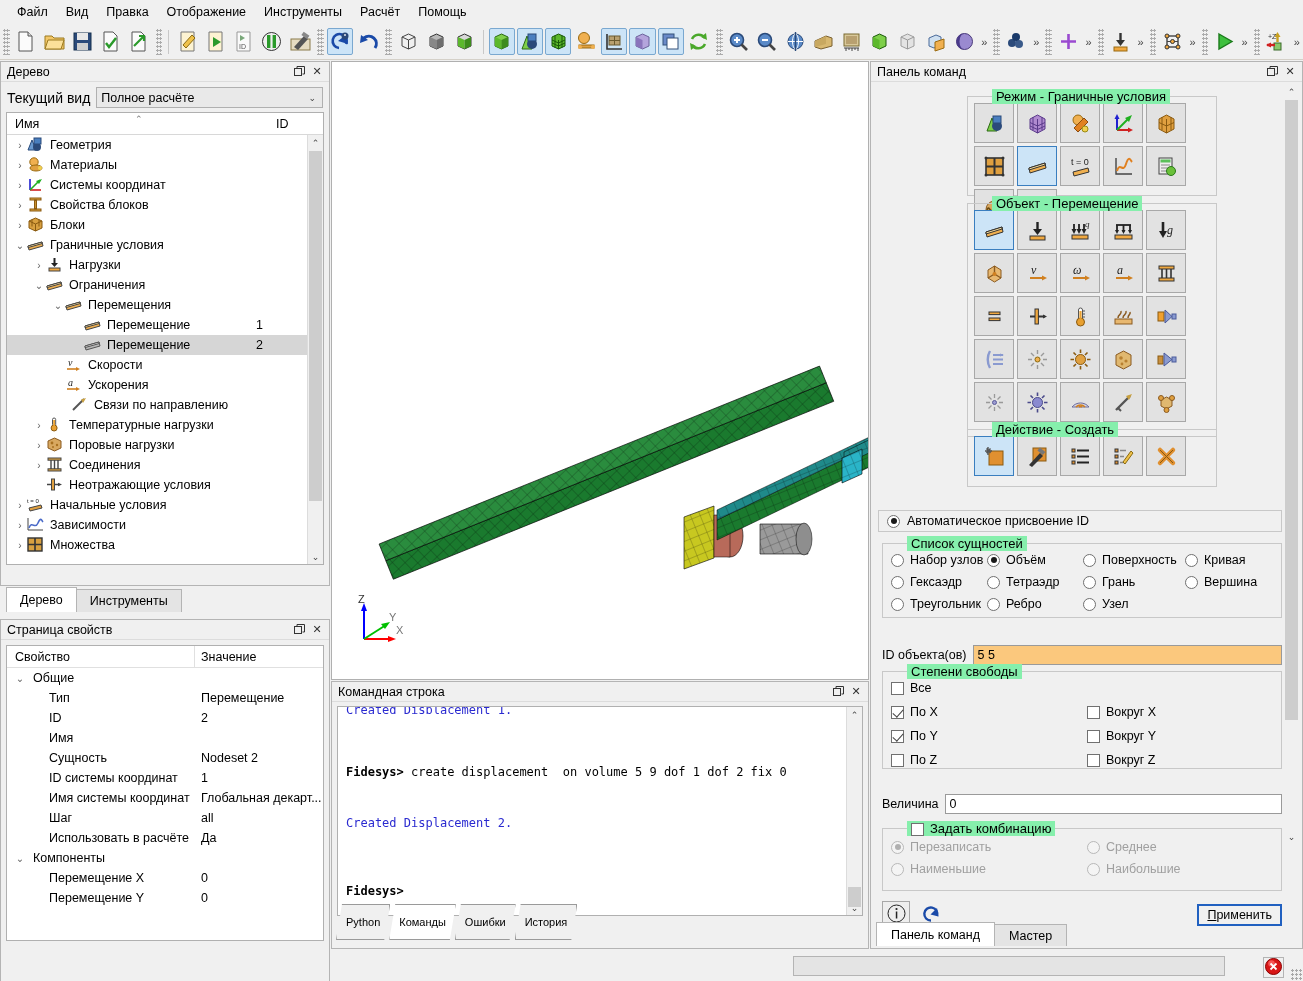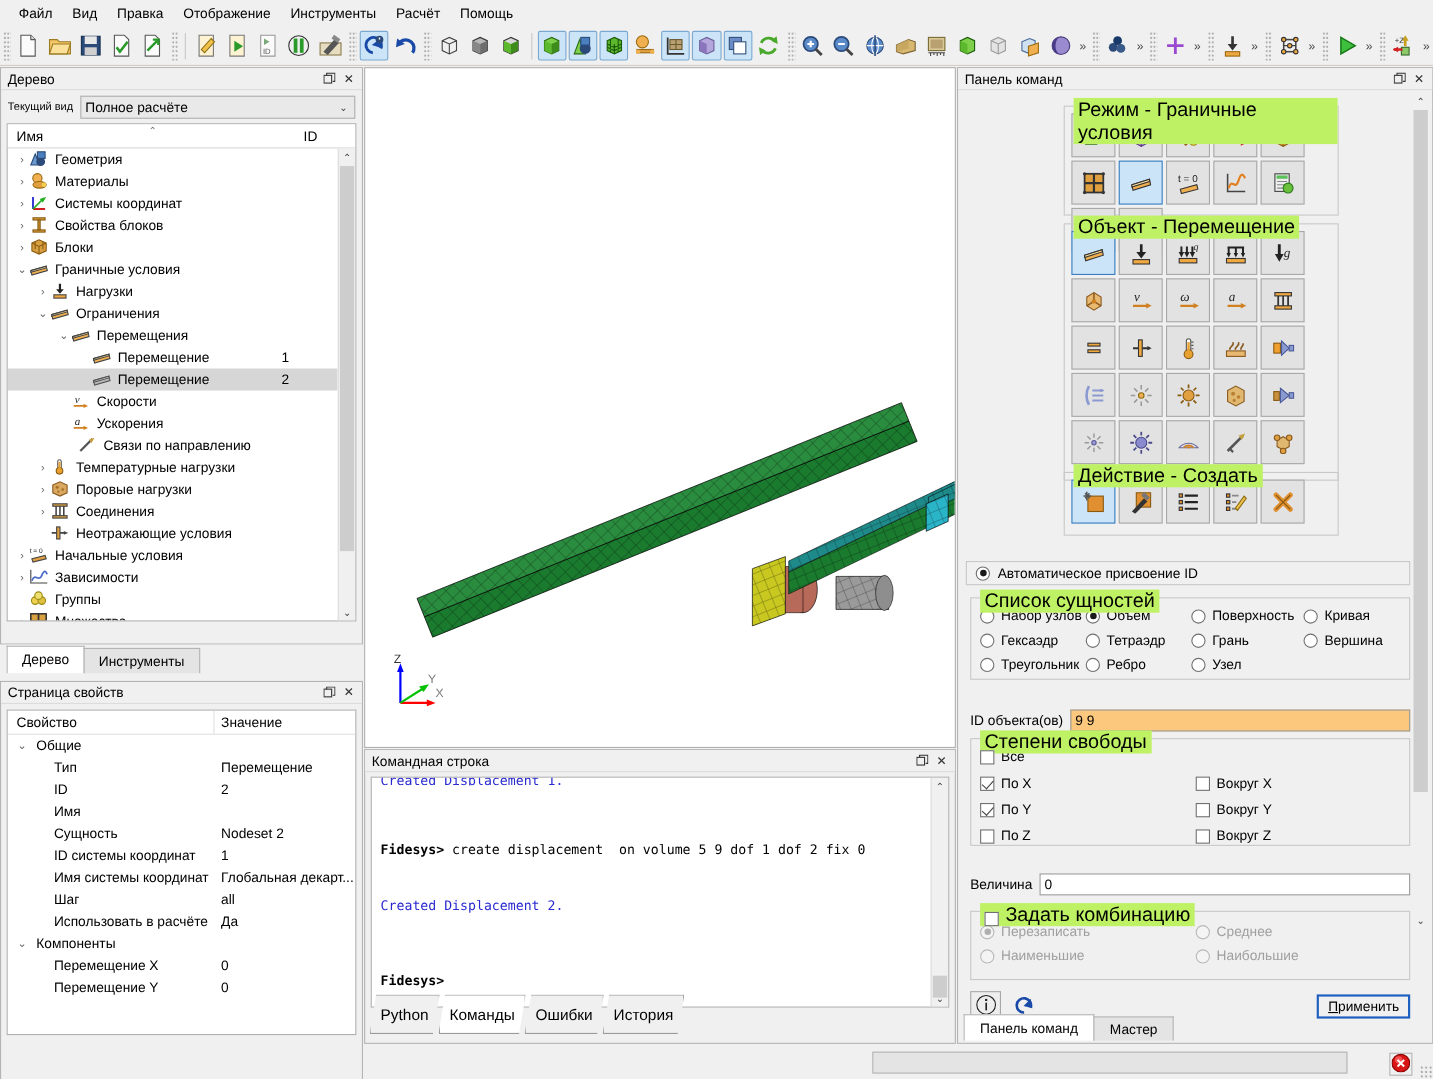--- a/index.html
+++ b/index.html
@@ -37,21 +37,21 @@
   .panel { position:absolute; background:#f0f0f0; border:1px solid #b4b4b4; }
   .ptitle { height:20px; background:#f0f0f0; display:flex; align-items:center;
             padding:0 4px 0 6px; font-size:12.5px; border-bottom:1px solid #dcdcdc; }
   .ptitle .t { flex:1; }
   .ptitle .bt { width:16px; height:16px; display:flex; align-items:center;
                 justify-content:center; font-size:11px; color:#333; margin-left:2px;}
 
   
   #treePanel { left:0; top:61px; width:330px; height:525px; }
   .curview { display:flex; align-items:center; gap:6px; padding:5px 6px 4px 6px;}
-  .curview label { font-size:10px; }
+  .curview label { font-size:14px; }
   .combo { flex:1; height:21px; background:#e9e9e9; border:1px solid #b0b0b0;
            display:flex; align-items:center; padding:0 4px; font-size:12.5px;
            position:relative; }
   .combo .arrow { position:absolute; right:6px; font-size:9px; color:#444; }
   .treebox { margin:0 5px 5px 5px; height:453px; background:#fff;
              border:1px solid #b0b0b0; position:relative; overflow:hidden; }
   .treehdr { height:22px; background:#fff; border-bottom:1px solid #d8d8d8;
              display:flex; align-items:center; font-size:12.5px; position:relative;}
   .treehdr .c1 { padding-left:8px; flex:1; }
   .treehdr .c2 { width:47px; }
@@ -102,35 +102,35 @@
   #conPanel { left:331px; top:681px; width:538px; height:268px; }
   .conbox { margin:4px 5px 0 5px; height:210px; background:#fff;
             border:1px solid #b0b0b0; position:relative; overflow:hidden; }
   .conlines { position:absolute; left:8px; right:18px; top:2px; bottom:0;
               font-family:"DejaVu Sans Mono", monospace; font-size:12px; }
   .cl { height:17px; white-space:pre; }
   .cprompt { font-weight:bold; }
   .cblue { color:#2a2ad0; }
   .ctabs { display:flex; align-items:flex-end; height:22px; margin:2px 0 0 4px; }
   .ctab { height:17px; padding:17px 9px; display:flex; align-items:center;
-          font-size:14px; border:1px solid #9a9a9a; background:#f0f0f0;
+          font-size:11px; border:1px solid #9a9a9a; background:#f0f0f0;
           border-radius:0; margin-right:-1px;
           clip-path: polygon(6px 0, 100% 0, calc(100% - 6px) 100%, 0 100%); }
   .ctab.active { background:#fff; height:19px; }
 
   
   #cmdPanel { left:870px; top:61px; width:433px; height:888px; }
   .cmdscroll { position:absolute; right:3px; top:22px; width:15px; bottom:104px;
                background:#f0f0f0; }
   .cmdscroll .ar { height:15px; display:flex; align-items:center;
                    justify-content:center; font-size:9px; color:#444; }
   .cmdscroll .thumb { position:absolute; left:1px; right:1px; background:#cdcdcd; }
   .gbox { position:absolute; border:1px solid #c8c8c8; }
-  .glab { position:absolute; top:-8px; left:8px; background:#bef264;
-          padding:0 4px; font-size:18px; }
+  .glab { position:absolute; top:-8px; left:24px; background:#86efac;
+          padding:0 4px; font-size:13px; }
   .ibtn { width:40px; height:40px; background:#e2e2e2; border:1px solid #a8a8a8;
           display:flex; align-items:center; justify-content:center; }
   .ibtn.on { background:#cce4f7; border:1px solid #3a7ebf; }
   .igrid { display:flex; flex-wrap:wrap; gap:3px; }
 
   .radio { width:13px; height:13px; border-radius:50%; border:1px solid #707070;
            background:#fff; display:inline-flex; align-items:center;
            justify-content:center; flex:none; }
   .radio.on::after { content:''; width:6px; height:6px; border-radius:50%;
                      background:#1a1a1a; }
@@ -714,32 +714,20 @@
             <div class="id"></div>
           </div>
           <div class="trow">
             <div class="nm" style="padding-left: 6px;">
               <span class="exp">›</span>
               <span class="ticon"><svg width="17" height="15" viewBox="0 0 17 15">
                   <path d="M1 1 V13 H16" stroke="#444" fill="none"></path>
                   <path d="M2 11 C5 3, 8 13, 11 6 S15 4, 16 5" stroke="#4a6ac8" stroke-width="1.6" fill="none"></path>
                 </svg></span>
               <span>Зависимости</span>
-            </div>
-            <div class="id"></div>
-          </div>
-          <div class="trow">
-            <div class="nm" style="padding-left: 6px;">
-              <span class="exp"></span>
-              <span class="ticon"><svg width="17" height="15" viewBox="0 0 17 15">
-                  <circle cx="5" cy="9" r="3.4" fill="#f0d050" stroke="#9a8a10"></circle>
-                  <circle cx="11" cy="9" r="3.4" fill="#e0c040" stroke="#9a8a10"></circle>
-                  <circle cx="8" cy="4.5" r="3.4" fill="#f0e070" stroke="#9a8a10"></circle>
-                </svg></span>
-              <span>Группы</span>
             </div>
             <div class="id"></div>
           </div>
           <div class="trow">
             <div class="nm" style="padding-left: 6px;">
               <span class="exp">›</span>
               <span class="ticon"><svg width="17" height="15" viewBox="0 0 17 15">
                   <rect x="1" y="1" width="14" height="13" fill="#d8a040" stroke="#333" stroke-width="1.4"></rect>
                   <path d="M8 1 V14 M1 7.5 H15" stroke="#333" stroke-width="1.6"></path>
                 </svg></span>
@@ -1358,21 +1346,21 @@
           <div class="opt">
             <span class="radio"></span>
             <span>Узел</span>
           </div>
         </div>
     </div>
 
     <div style="position:absolute;left:11px;top:583px;display:flex;align-items:center;gap:6px;width:400px;">
       <span>ID объекта(ов)</span>
       <div class="tinput hl" style="flex:1;">
-        <span>9 9</span>
+        <span>5 5</span>
       </div>
     </div>
 
     <div class="gbox" style="left:11px;top:609px;width:400px;height:98px;">
       <span class="glab">Степени свободы</span>
       <div style="display:flex;padding:9px 0 0 8px;">
         <div id="dofLeft" style="width:196px;display:flex;flex-direction:column;gap:10px;">
             <div class="opt">
               <span class="chk"></span>
               <span>Все</span>

